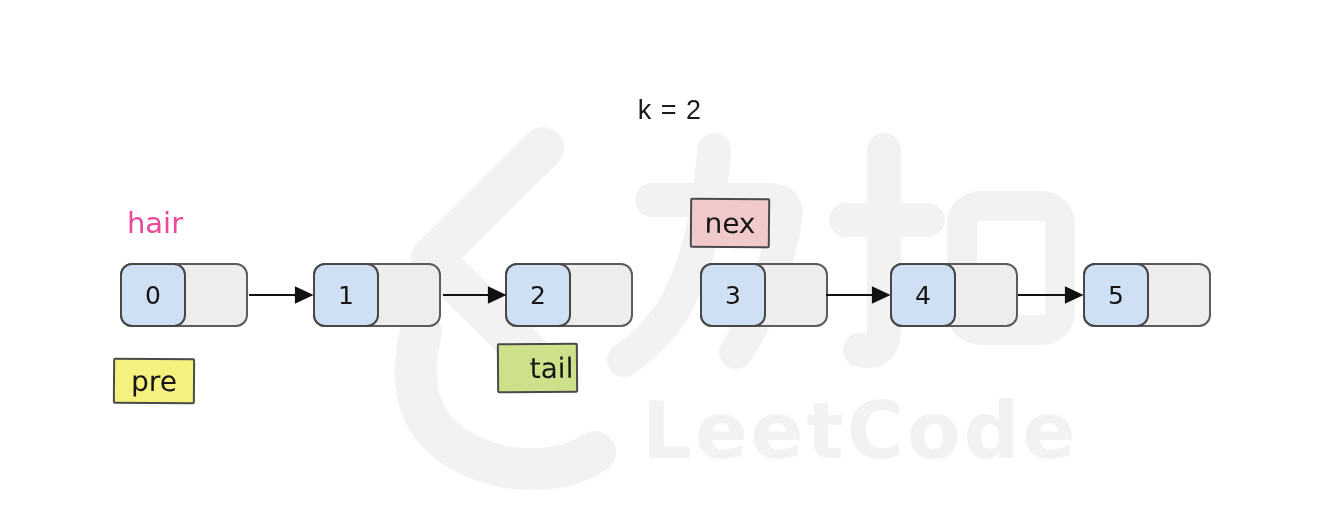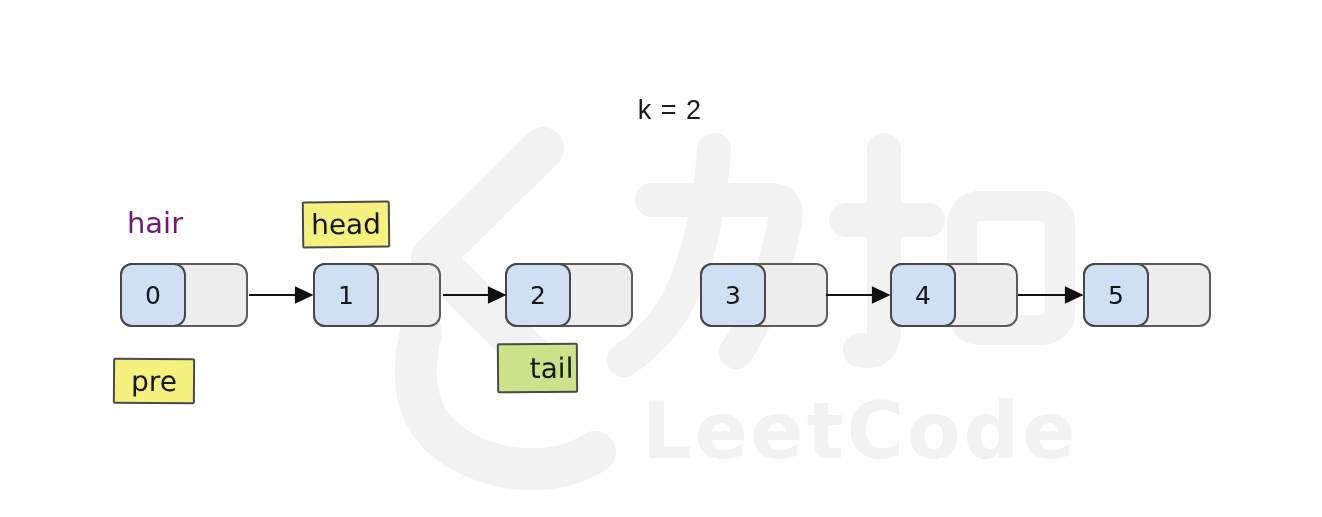--- a/index.html
+++ b/index.html
@@ -16,21 +16,21 @@
   .layer { position:absolute; left:0; top:0; width:1322px; height:517px; z-index:1; }
 
   .title {
     position:absolute; left:570px; top:95px; width:200px;
     text-align:center; font-size:27px; letter-spacing:1px;
     font-family:"Liberation Sans", sans-serif; color:#1a1a1a;
   }
 
   .hair-label {
     position:absolute; left:118px; top:206px; width:74px;
-    text-align:center; font-size:29px; color:#701a75;
+    text-align:center; font-size:29px; color:#ec4899;
   }
 
   .node {
     position:absolute; top:263px; width:128px; height:64px;
     background:#ededed; border:2px solid #5c5c5c; border-radius:12px;
     box-sizing:border-box;
   }
   .node .val {
     position:absolute; left:-2px; top:-2px;
     width:66px; height:calc(100% + 4px);
@@ -72,22 +72,22 @@
     </g>
     <text x="642" y="458" font-size="78" font-weight="bold" letter-spacing="3" fill="#f2f2f2" font-family="DejaVu Sans, sans-serif">LeetCode</text>
   </svg>
 
   <div class="layer">
 
     <div class="title">k = 2</div>
 
     <div class="hair-label">hair</div>
 
-    <div class="note note-head">
-      <span>head</span>
+    <div class="note note-nex">
+      <span>nex</span>
     </div>
     <div class="note note-pre">
       <span>pre</span>
     </div>
     <div class="note note-tail">
       <span>tail</span>
     </div>
 
     <div class="node n0">
       <div class="val">

